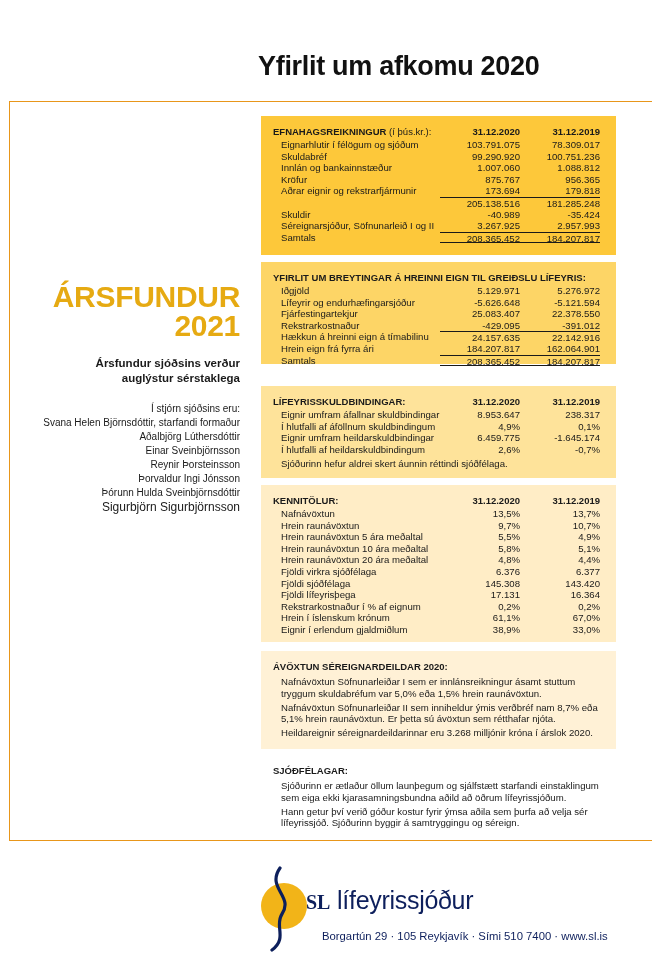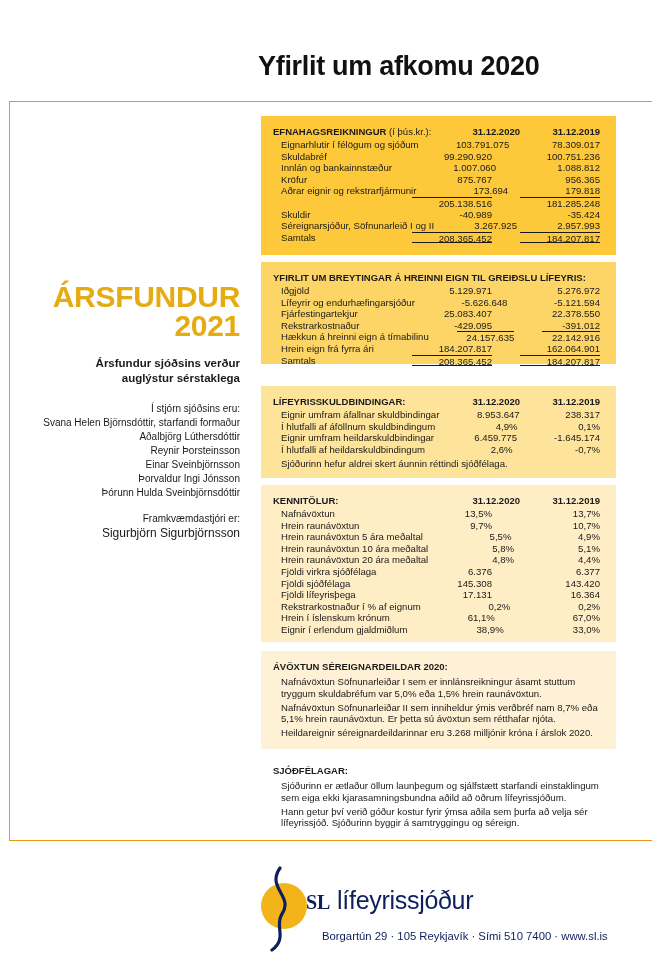--- a/index.html
+++ b/index.html
@@ -40,21 +40,21 @@
   .box-5 { top: 651px; height: 98px; background: #fff1d6; }
   .box-6 { top: 755px; height: 80px; background: #ffffff; }
 
   .box-head {
     display: flex; font-weight: bold; font-size: 9.5px; line-height: 13px; height: 16px; align-items: center;
   }
   .box-head .h-label { flex: 1; }
   .box-head .h-col { width: 80px; text-align: right; }
   .box-head .h-label .sub { font-weight: normal; }
 
-  .row { display: flex; line-height: 11.6px; height: 11.6px; padding-left: 8px; white-space: nowrap; gap: 28px; }
+  .row { display: flex; line-height: 11.6px; height: 11.6px; padding-left: 8px; white-space: nowrap; }
   .row .r-label { flex: 1; }
   .row .r-v1, .row .r-v2 { width: 80px; text-align: right; }
   .row .r-v2 { margin-left: 0; }
   .row.sum .r-v1, .row.sum .r-v2 { border-top: 1px solid #1a1a1a; }
   .row.sum-bottom .r-v1, .row.sum-bottom .r-v2 { border-bottom: 1px solid #1a1a1a; }
 
   .box-note { padding-left: 8px; margin-top: 3px; line-height: 12px; }
   .para { padding-left: 8px; line-height: 11.8px; margin-top: 2px; }
   .para-head { font-weight: bold; font-size: 9.5px; line-height: 13px; height: 16px; display:flex; align-items:center; }
 
@@ -83,26 +83,25 @@
     <div>2021</div>
   </div>
   <div class="ars-note">
     <div>Ársfundur sjóðsins verður</div>
     <div>auglýstur sérstaklega</div>
   </div>
   <div class="board-head">Í stjórn sjóðsins eru:</div>
   <div class="board-list">
     <div>Svana Helen Björnsdóttir, starfandi formaður</div>
     <div>Aðalbjörg Lúthersdóttir</div>
+    <div>Einar Sveinbjörnsson</div>
     <div>Reynir Þorsteinsson</div>
-    <div>Einar Sveinbjörnsson</div>
     <div>Þorvaldur Ingi Jónsson</div>
     <div>Þórunn Hulda Sveinbjörnsdóttir</div>
   </div>
-  <div class="mgr-head">Framkvæmdastjóri er:</div>
   <div class="mgr-name">Sigurbjörn Sigurbjörnsson</div>
 </div>
 
 <section class="box box-1">
   <div class="box-head">
     <span class="h-label"><span>EFNAHAGSREIKNINGUR</span><span class="sub"> (í þús.kr.):</span></span>
     <span class="h-col">31.12.2020</span>
     <span class="h-col">31.12.2019</span>
   </div>
   <div class="row">

